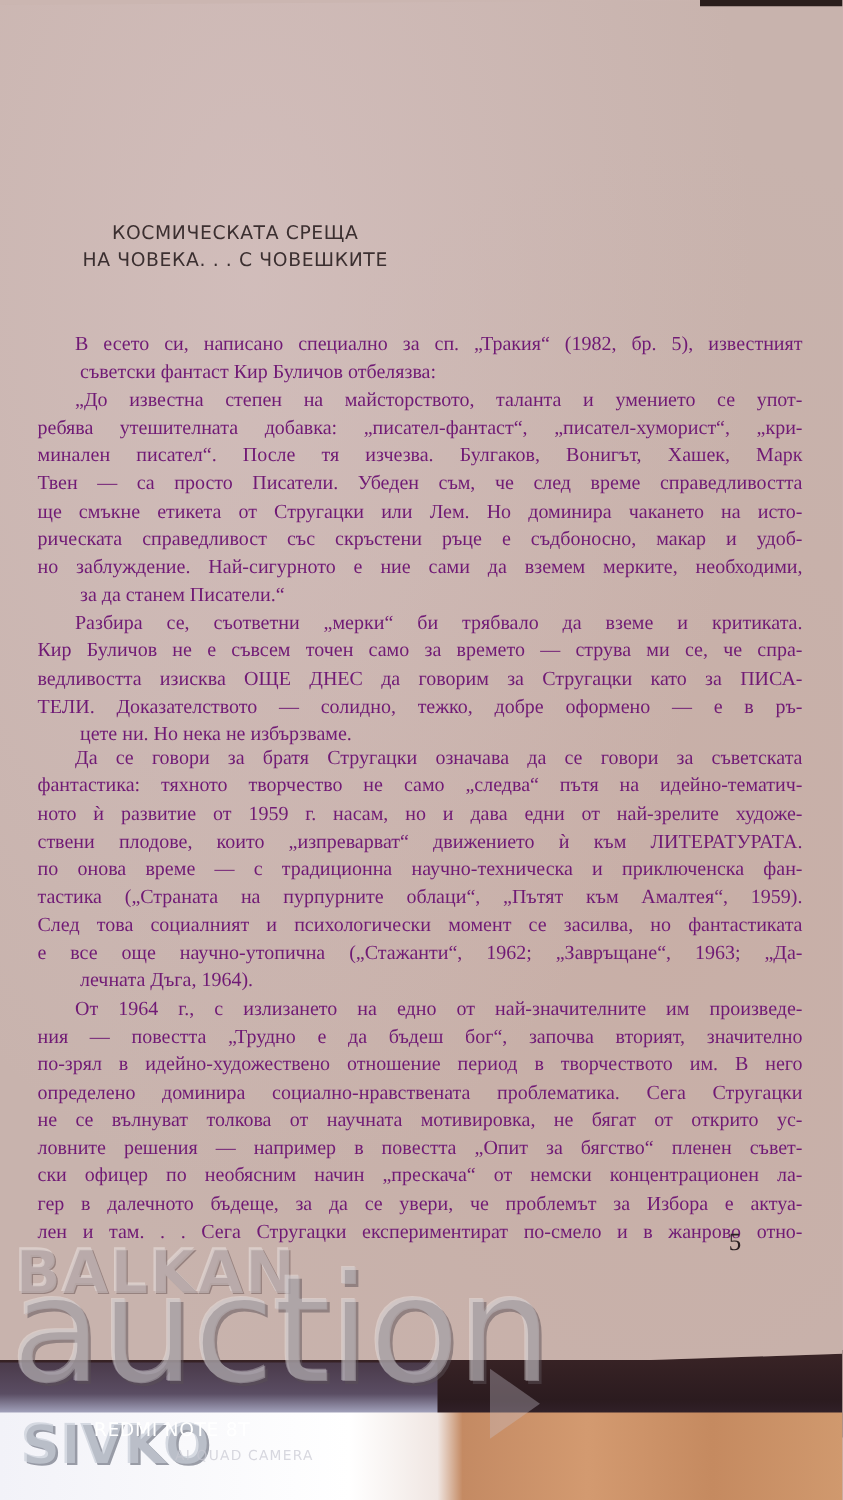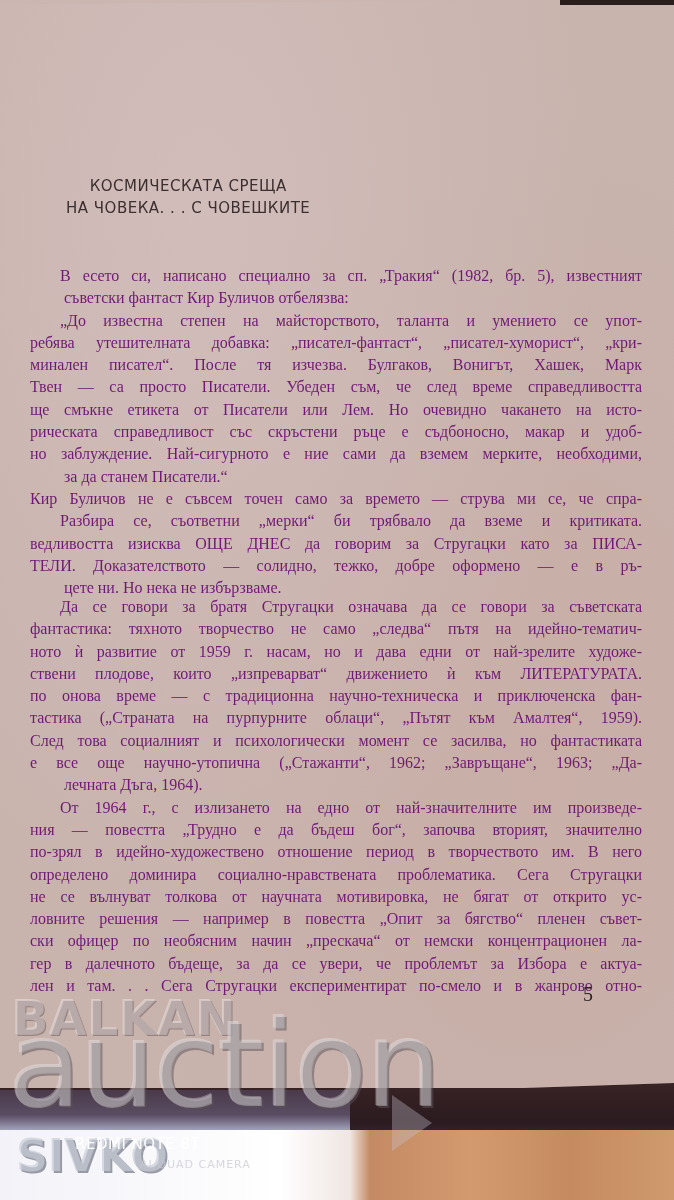--- a/index.html
+++ b/index.html
@@ -106,26 +106,26 @@
     <div>НА ЧОВЕКА. . . С ЧОВЕШКИТЕ</div>
   </div>
 
   <div class="body-text block-1">
     <span class="line indent">В есето си, написано специално за сп. „Тракия“ (1982, бр. 5), известният</span>
     <span class="line last">съветски фантаст Кир Буличов отбелязва:</span>
     <span class="line indent">„До известна степен на майсторството, таланта и умението се упот-</span>
     <span class="line">ребява утешителната добавка: „писател-фантаст“, „писател-хуморист“, „кри-</span>
     <span class="line">минален писател“. После тя изчезва. Булгаков, Вонигът, Хашек, Марк</span>
     <span class="line">Твен — са просто Писатели. Убеден съм, че след време справедливостта</span>
-    <span class="line">ще смъкне етикета от Писатели или Лем. Но очевидно чакането на исто-</span>
+    <span class="line">ще смъкне етикета от Стругацки или Лем. Но доминира чакането на исто-</span>
     <span class="line">рическата справедливост със скръстени ръце е съдбоносно, макар и удоб-</span>
     <span class="line">но заблуждение. Най-сигурното е ние сами да вземем мерките, необходими,</span>
     <span class="line last">за да станем Писатели.“</span>
+    <span class="line indent">Разбира се, съответни „мерки“ би трябвало да вземе и критиката.</span>
     <span class="line">Кир Буличов не е съвсем точен само за времето — струва ми се, че спра-</span>
-    <span class="line indent">Разбира се, съответни „мерки“ би трябвало да вземе и критиката.</span>
     <span class="line">ведливостта изисква ОЩЕ ДНЕС да говорим за Стругацки като за ПИСА-</span>
     <span class="line">ТЕЛИ. Доказателството — солидно, тежко, добре оформено — е в ръ-</span>
     <span class="line last">цете ни. Но нека не избързваме.</span>
   </div>
 
   <div class="body-text block-2">
     <span class="line indent">Да се говори за братя Стругацки означава да се говори за съветската</span>
     <span class="line">фантастика: тяхното творчество не само „следва“ пътя на идейно-тематич-</span>
     <span class="line">ното ѝ развитие от 1959 г. насам, но и дава едни от най-зрелите художе-</span>
     <span class="line">ствени плодове, които „изпреварват“ движението ѝ към ЛИТЕРАТУРАТА.</span>

